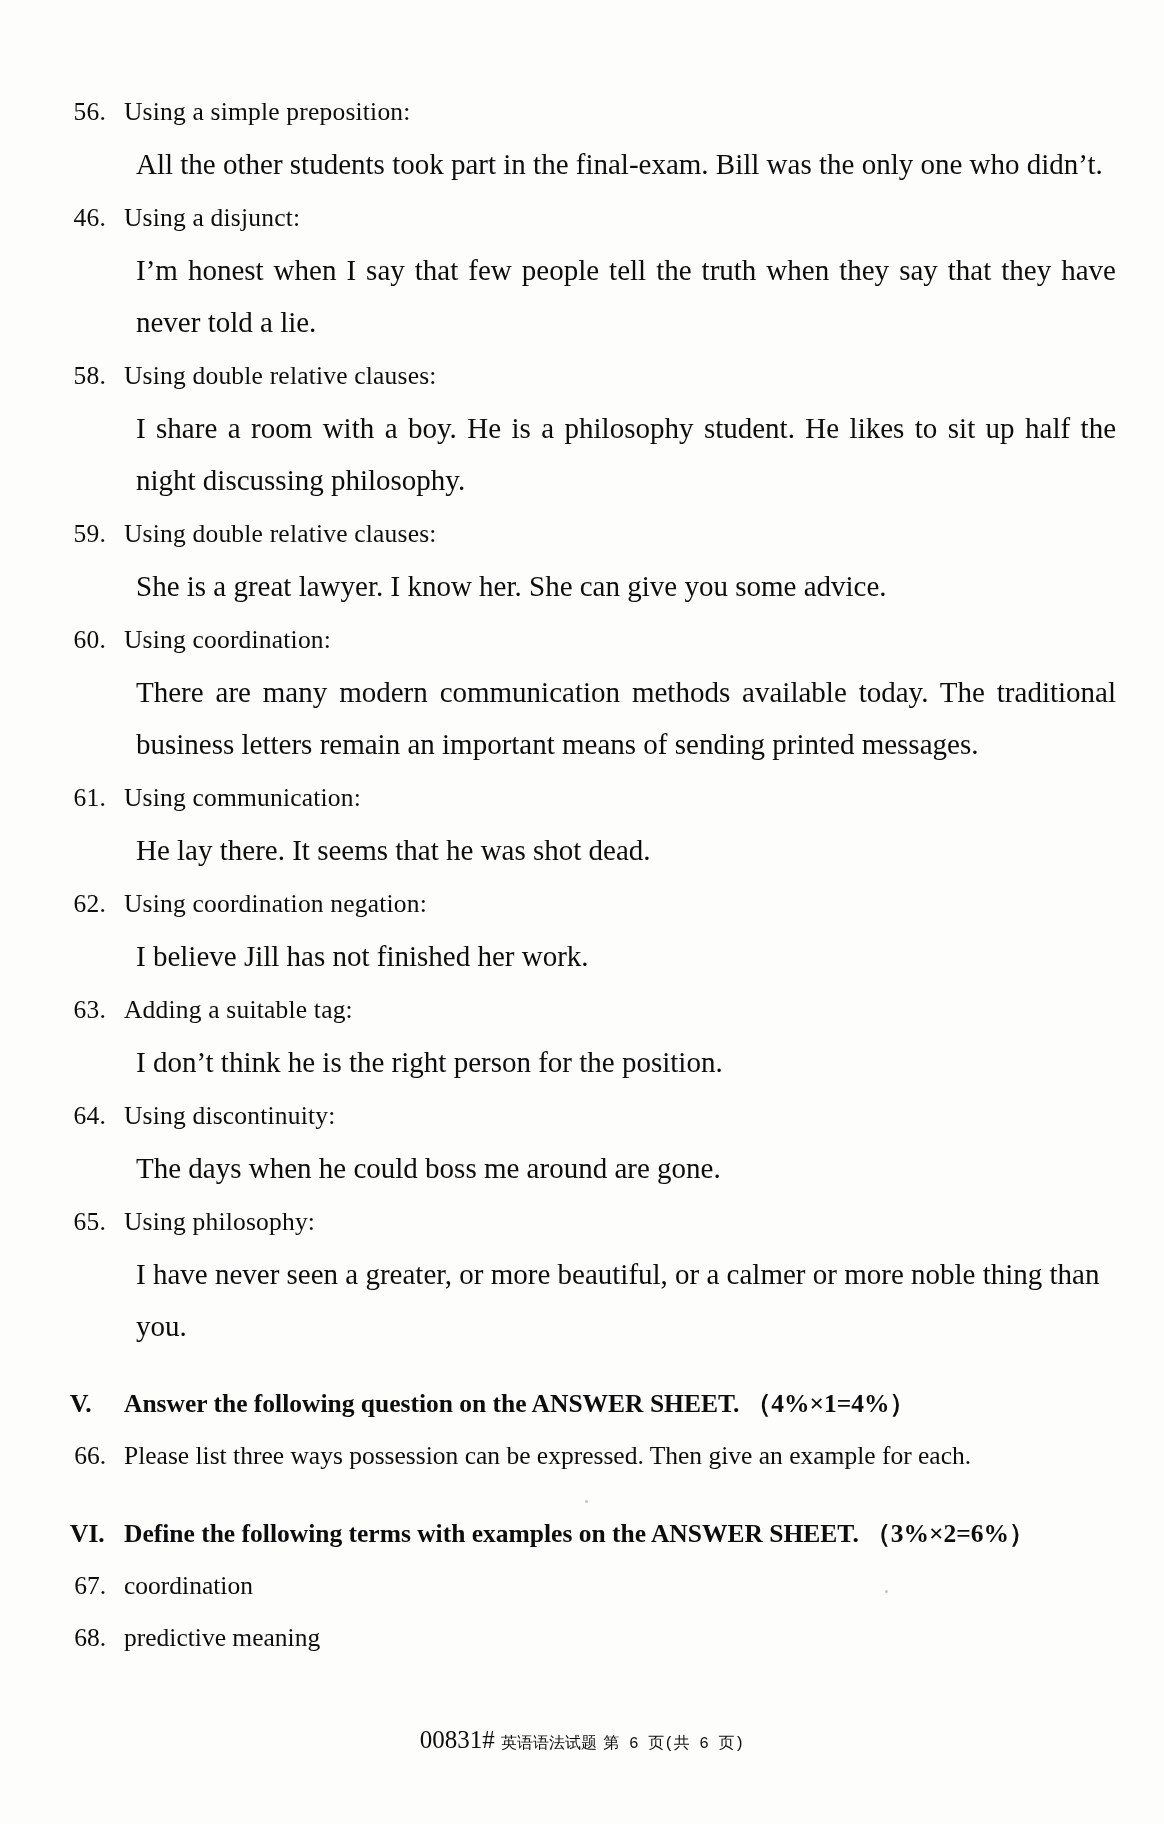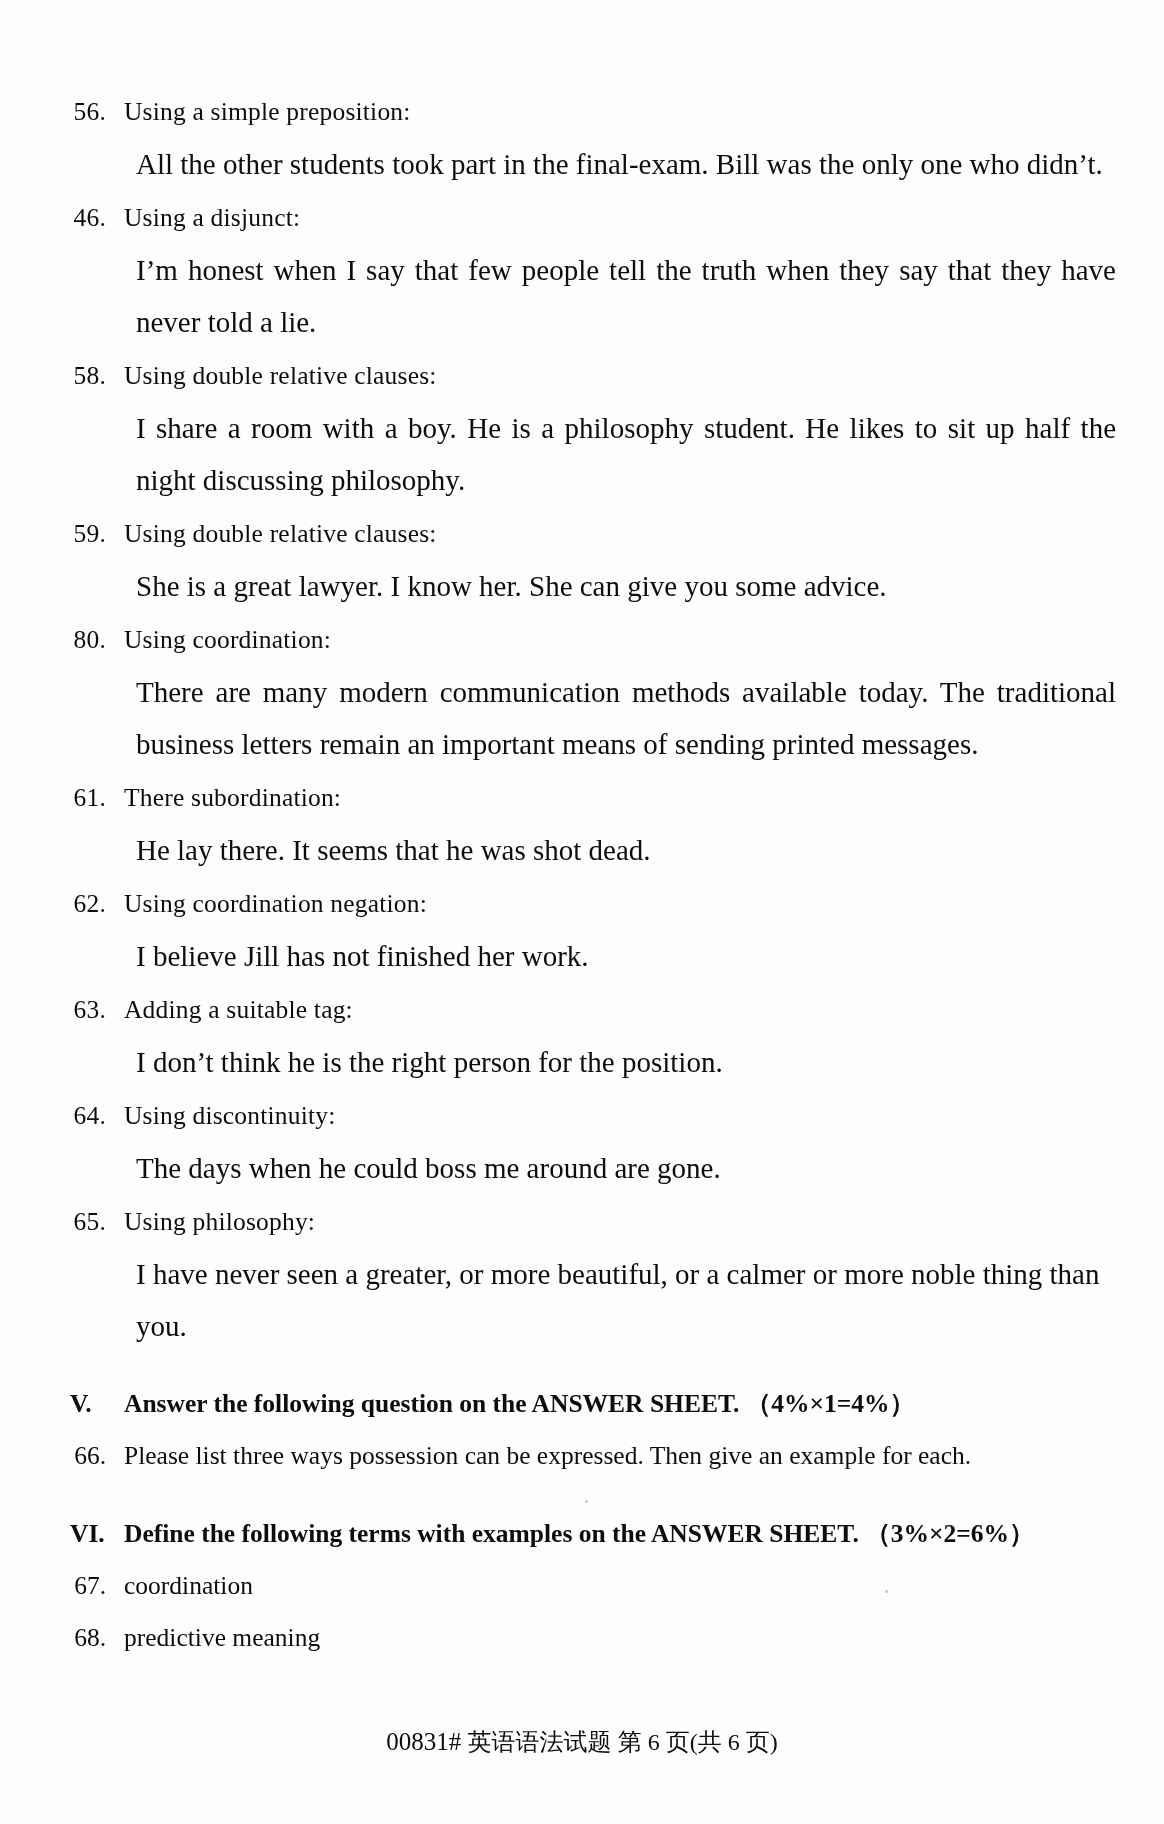--- a/index.html
+++ b/index.html
@@ -96,22 +96,22 @@
   .footer {
     position: absolute;
     left: 0;
     top: 1726px;
     width: 1164px;
     text-align: center;
     font-size: 25px;
     font-family: "Liberation Serif", serif;
   }
   .footer .cn {
-    font-family: Liberation Serif, serif;
-    font-size: 24px;
+    font-family: Liberation Mono, monospace;
+    font-size: 16px;
   }
   .smudge {
     position: absolute;
     width: 3px; height: 3px;
     background: #c9c5bd;
     border-radius: 50%;
   }
 </style>
 </head>
 <body>
@@ -146,30 +146,30 @@
     <div class="item">
       <div class="item-head">
         <span class="item-num">59.</span>
         <span class="item-label">Using double relative clauses:</span>
       </div>
       <div class="item-body nojust">She is a great lawyer. I know her. She can give you some advice.</div>
     </div>
 
     <div class="item">
       <div class="item-head">
-        <span class="item-num">80.</span>
+        <span class="item-num">60.</span>
         <span class="item-label">Using coordination:</span>
       </div>
       <div class="item-body">There are many modern communication methods available today. The traditional business letters remain an important means of sending printed messages.</div>
     </div>
 
     <div class="item">
       <div class="item-head">
         <span class="item-num">61.</span>
-        <span class="item-label">There subordination:</span>
+        <span class="item-label">Using communication:</span>
       </div>
       <div class="item-body nojust">He lay there. It seems that he was shot dead.</div>
     </div>
 
     <div class="item">
       <div class="item-head">
         <span class="item-num">62.</span>
         <span class="item-label">Using coordination negation:</span>
       </div>
       <div class="item-body nojust">I believe Jill has not finished her work.</div>

